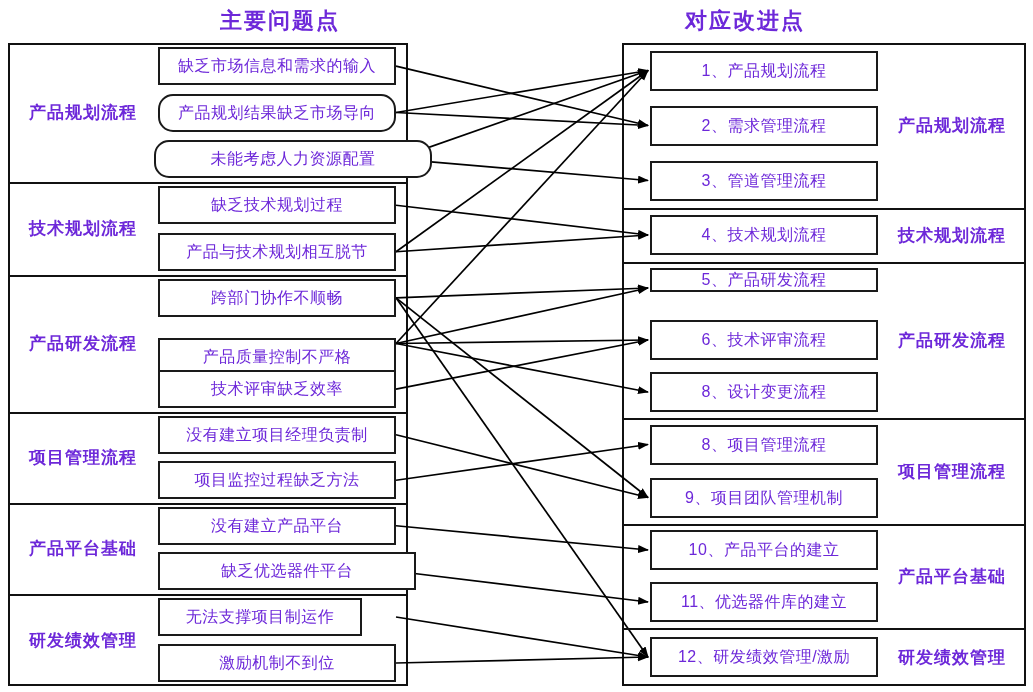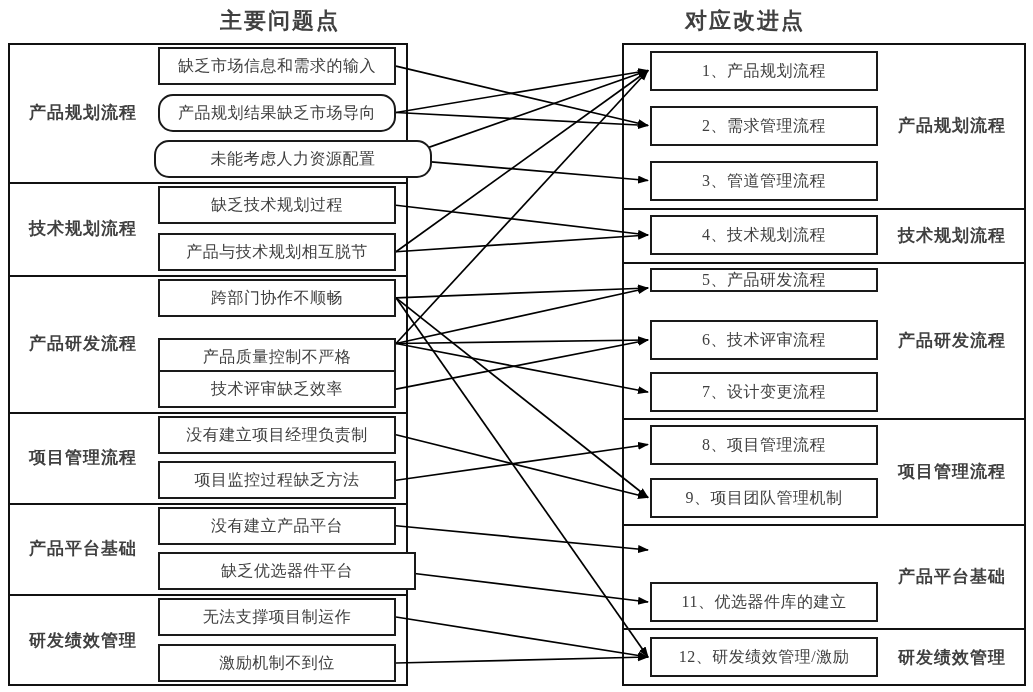--- a/index.html
+++ b/index.html
@@ -1,22 +1,22 @@
 <!DOCTYPE html>
 <html><head>
 <meta charset="utf-8">
 <style>
   html, body { margin: 0; padding: 0; background: #ffffff; }
   #canvas {
     position: relative;
     width: 1033px;
     height: 692px;
     background: #ffffff;
-    font-family: Liberation Serif, serif;
-    color: #404040;
+    font-family: Liberation Sans, sans-serif;
+    color: #6d28d9;
     overflow: hidden;
   }
   .title {
     position: absolute;
     top: 6px;
     height: 30px;
     line-height: 30px;
     text-align: center;
     font-size: 22px;
     font-weight: bold;
@@ -123,38 +123,39 @@
     <div class="band" style="left: 8px; top: 412px; width: 400px; height: 91px;"></div>
     <div class="cat-label" style="left: 12px; top: 412px; width: 142px; height: 91px;">项目管理流程</div>
     <div class="item-box" style="left: 158px; top: 416px; width: 238px; height: 38px;">没有建立项目经理负责制</div>
     <div class="item-box" style="left: 158px; top: 461px; width: 238px; height: 38px;">项目监控过程缺乏方法</div>
     <div class="band" style="left: 8px; top: 503px; width: 400px; height: 91px;"></div>
     <div class="cat-label" style="left: 12px; top: 503px; width: 142px; height: 91px;">产品平台基础</div>
     <div class="item-box" style="left: 158px; top: 507px; width: 238px; height: 38px;">没有建立产品平台</div>
     <div class="item-box" style="left: 158px; top: 552px; width: 258px; height: 38px;">缺乏优选器件平台</div>
     <div class="band" style="left: 8px; top: 594px; width: 400px; height: 92px;"></div>
     <div class="cat-label" style="left: 12px; top: 594px; width: 142px; height: 92px;">研发绩效管理</div>
-    <div class="item-box" style="left: 158px; top: 598px; width: 238px; height: 38px;">无法支撑项目制运作</div>
+    <div class="item-box" style="left: 158px; top: 598px; width: 204px; height: 38px;">无法支撑项目制运作</div>
     <div class="item-box" style="left: 158px; top: 644px; width: 238px; height: 38px;">激励机制不到位</div>
     <div class="band first" style="left: 622px; top: 43px; width: 404px; height: 165px;"></div>
     <div class="cat-label" style="left: 882px; top: 43px; width: 140px; height: 165px;">产品规划流程</div>
     <div class="item-box" style="left: 650px; top: 51px; width: 228px; height: 40px;">1、产品规划流程</div>
     <div class="item-box" style="left: 650px; top: 106px; width: 228px; height: 40px;">2、需求管理流程</div>
     <div class="item-box" style="left: 650px; top: 161px; width: 228px; height: 40px;">3、管道管理流程</div>
     <div class="band" style="left: 622px; top: 208px; width: 404px; height: 54px;"></div>
     <div class="cat-label" style="left: 882px; top: 208px; width: 140px; height: 54px;">技术规划流程</div>
     <div class="item-box" style="left: 650px; top: 215px; width: 228px; height: 40px;">4、技术规划流程</div>
     <div class="band" style="left: 622px; top: 262px; width: 404px; height: 156px;"></div>
     <div class="cat-label" style="left: 882px; top: 262px; width: 140px; height: 156px;">产品研发流程</div>
     <div class="item-box" style="left: 650px; top: 268px; width: 228px; height: 24px;">5、产品研发流程</div>
     <div class="item-box" style="left: 650px; top: 320px; width: 228px; height: 40px;">6、技术评审流程</div>
-    <div class="item-box" style="left: 650px; top: 372px; width: 228px; height: 40px;">7、设计变更流程</div>
+    <div class="item-box" style="left: 650px; top: 372px; width: 228px; height: 40px;">8、设计变更流程</div>
     <div class="band" style="left: 622px; top: 418px; width: 404px; height: 106px;"></div>
     <div class="cat-label" style="left: 882px; top: 418px; width: 140px; height: 106px;">项目管理流程</div>
     <div class="item-box" style="left: 650px; top: 425px; width: 228px; height: 40px;">8、项目管理流程</div>
     <div class="item-box" style="left: 650px; top: 478px; width: 228px; height: 40px;">9、项目团队管理机制</div>
     <div class="band" style="left: 622px; top: 524px; width: 404px; height: 104px;"></div>
     <div class="cat-label" style="left: 882px; top: 524px; width: 140px; height: 104px;">产品平台基础</div>
+    <div class="item-box" style="left: 650px; top: 530px; width: 228px; height: 40px;">10、产品平台的建立</div>
     <div class="item-box" style="left: 650px; top: 582px; width: 228px; height: 40px;">11、优选器件库的建立</div>
     <div class="band" style="left: 622px; top: 628px; width: 404px; height: 58px;"></div>
     <div class="cat-label" style="left: 882px; top: 628px; width: 140px; height: 58px;">研发绩效管理</div>
     <div class="item-box" style="left: 650px; top: 637px; width: 228px; height: 40px;">12、研发绩效管理/激励</div>
   </div>
 
 </body></html>

